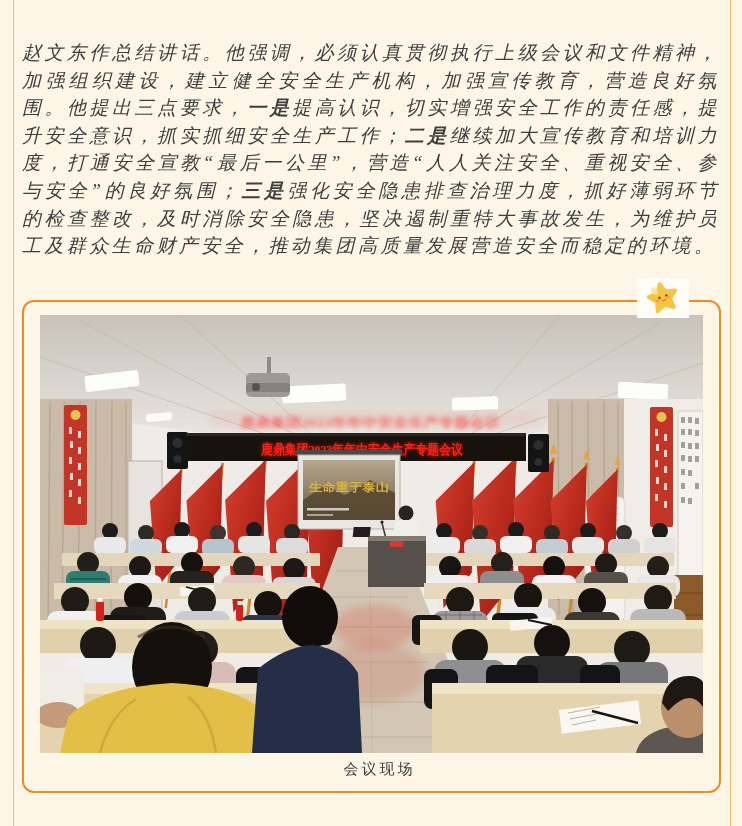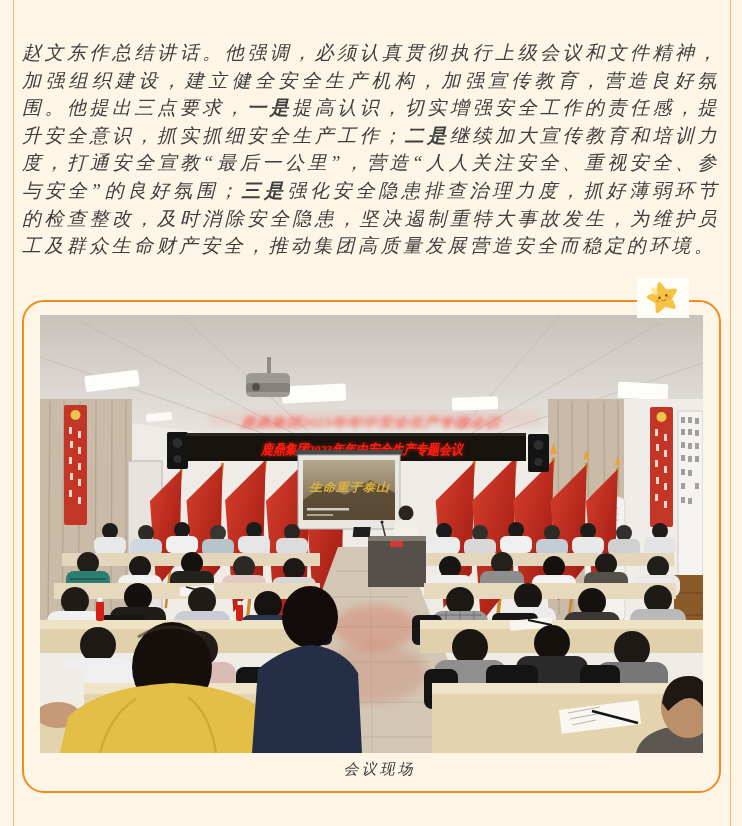--- a/index.html
+++ b/index.html
@@ -16,21 +16,21 @@
     position:absolute;left:22px;top:20px;width:698px;
     font-size:19px;line-height:27.6px;letter-spacing:3.4px;
     text-align:justify;text-justify:inter-character;
     color:#3e3e3e;
     font-style:italic;
   }
   .article-text .b{font-weight:bold;}
 
   .photo-frame{
     position:absolute;left:22px;top:300px;width:699px;height:493px;
-    box-sizing:border-box;border:2px solid #ee8c20;border-radius:22px;font-style:italic;
+    box-sizing:border-box;border:2px solid #ee8c20;border-radius:12px;
   }
   .star-badge{
     position:absolute;top:-24px;left:613px;width:52px;height:40px;
     background:#fffdf8;display:flex;align-items:center;justify-content:center;
   }
   .photo-wrap{margin:13px auto 0;width:663px;height:438px;display:block;}
   .photo-caption{
     margin-top:7px;text-align:center;font-size:15px;letter-spacing:3px;color:#3c3c3c;padding-left:16px;
   }
 </style>

